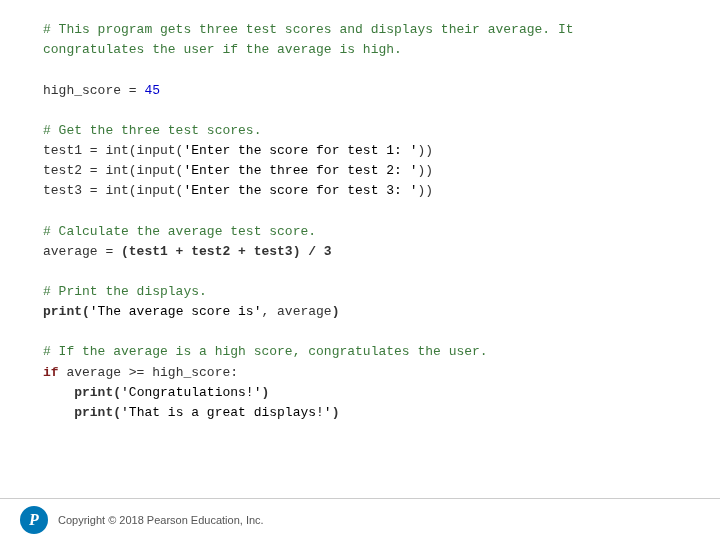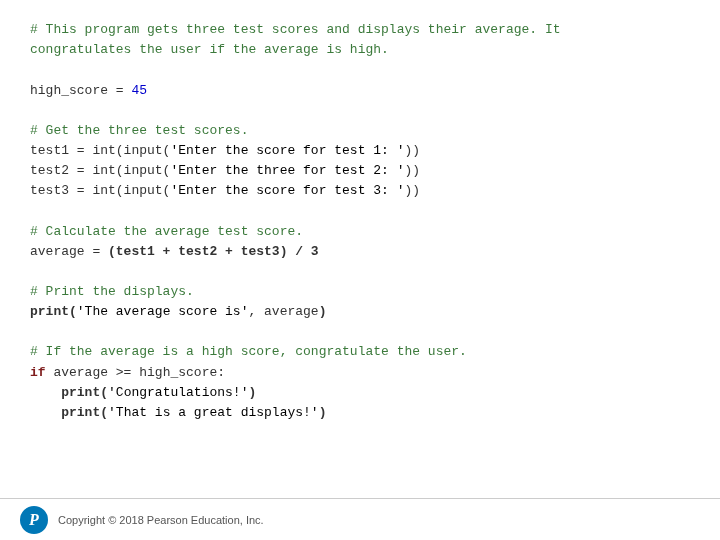--- a/index.html
+++ b/index.html
@@ -36,20 +36,21 @@
       font-family: 'Courier New', Courier, monospace;
       font-size: 13px;
       line-height: 1.55;
       color: #333333;
       flex: 1;
       padding: 0 10px;
     }
 
     .code-block {
       white-space: pre;
+      margin-left: 13px;
     }
 
     .comment { color: #3c7a3c; }
     .keyword { color: #7f1d1d; font-weight: bold; }
     .string-val { color: #000000; }
     .number-val { color: #0000cc; }
     .bold-text { font-weight: bold; }
 
     .footer {
       width: 720px;
@@ -98,21 +99,21 @@
 <span>test1 = int(input(<span class="string-val">'Enter the score for test 1: '</span>))</span>
 <span>test2 = int(input(<span class="string-val">'Enter the three for test 2: '</span>))</span>
 <span>test3 = int(input(<span class="string-val">'Enter the score for test 3: '</span>))</span>
 
 <span class="comment"># Calculate the average test score.</span>
 <span>average = <span class="bold-text">(test1 + test2 + test3) / 3</span></span>
 
 <span class="comment"># Print the displays.</span>
 <span><span class="bold-text">print(</span><span class="string-val">'The average score is'</span>, average<span class="bold-text">)</span></span>
 
-<span class="comment"># If the average is a high score, congratulate the user.</span>
+<span class="comment"># If the average is a high score, congratulates the user.</span>
 <span><span class="keyword">if</span> average &gt;= high_score:</span>
 <span>    <span class="bold-text">print(</span><span class="string-val">'Congratulations!'</span><span class="bold-text">)</span></span>
 <span>    <span class="bold-text">print(</span><span class="string-val">'That is a great displays!'</span><span class="bold-text">)</span></span>
     </div>
   </div>
 
   <div class="footer">
     <div class="pearson-logo">
       <span>P</span>
     </div>

